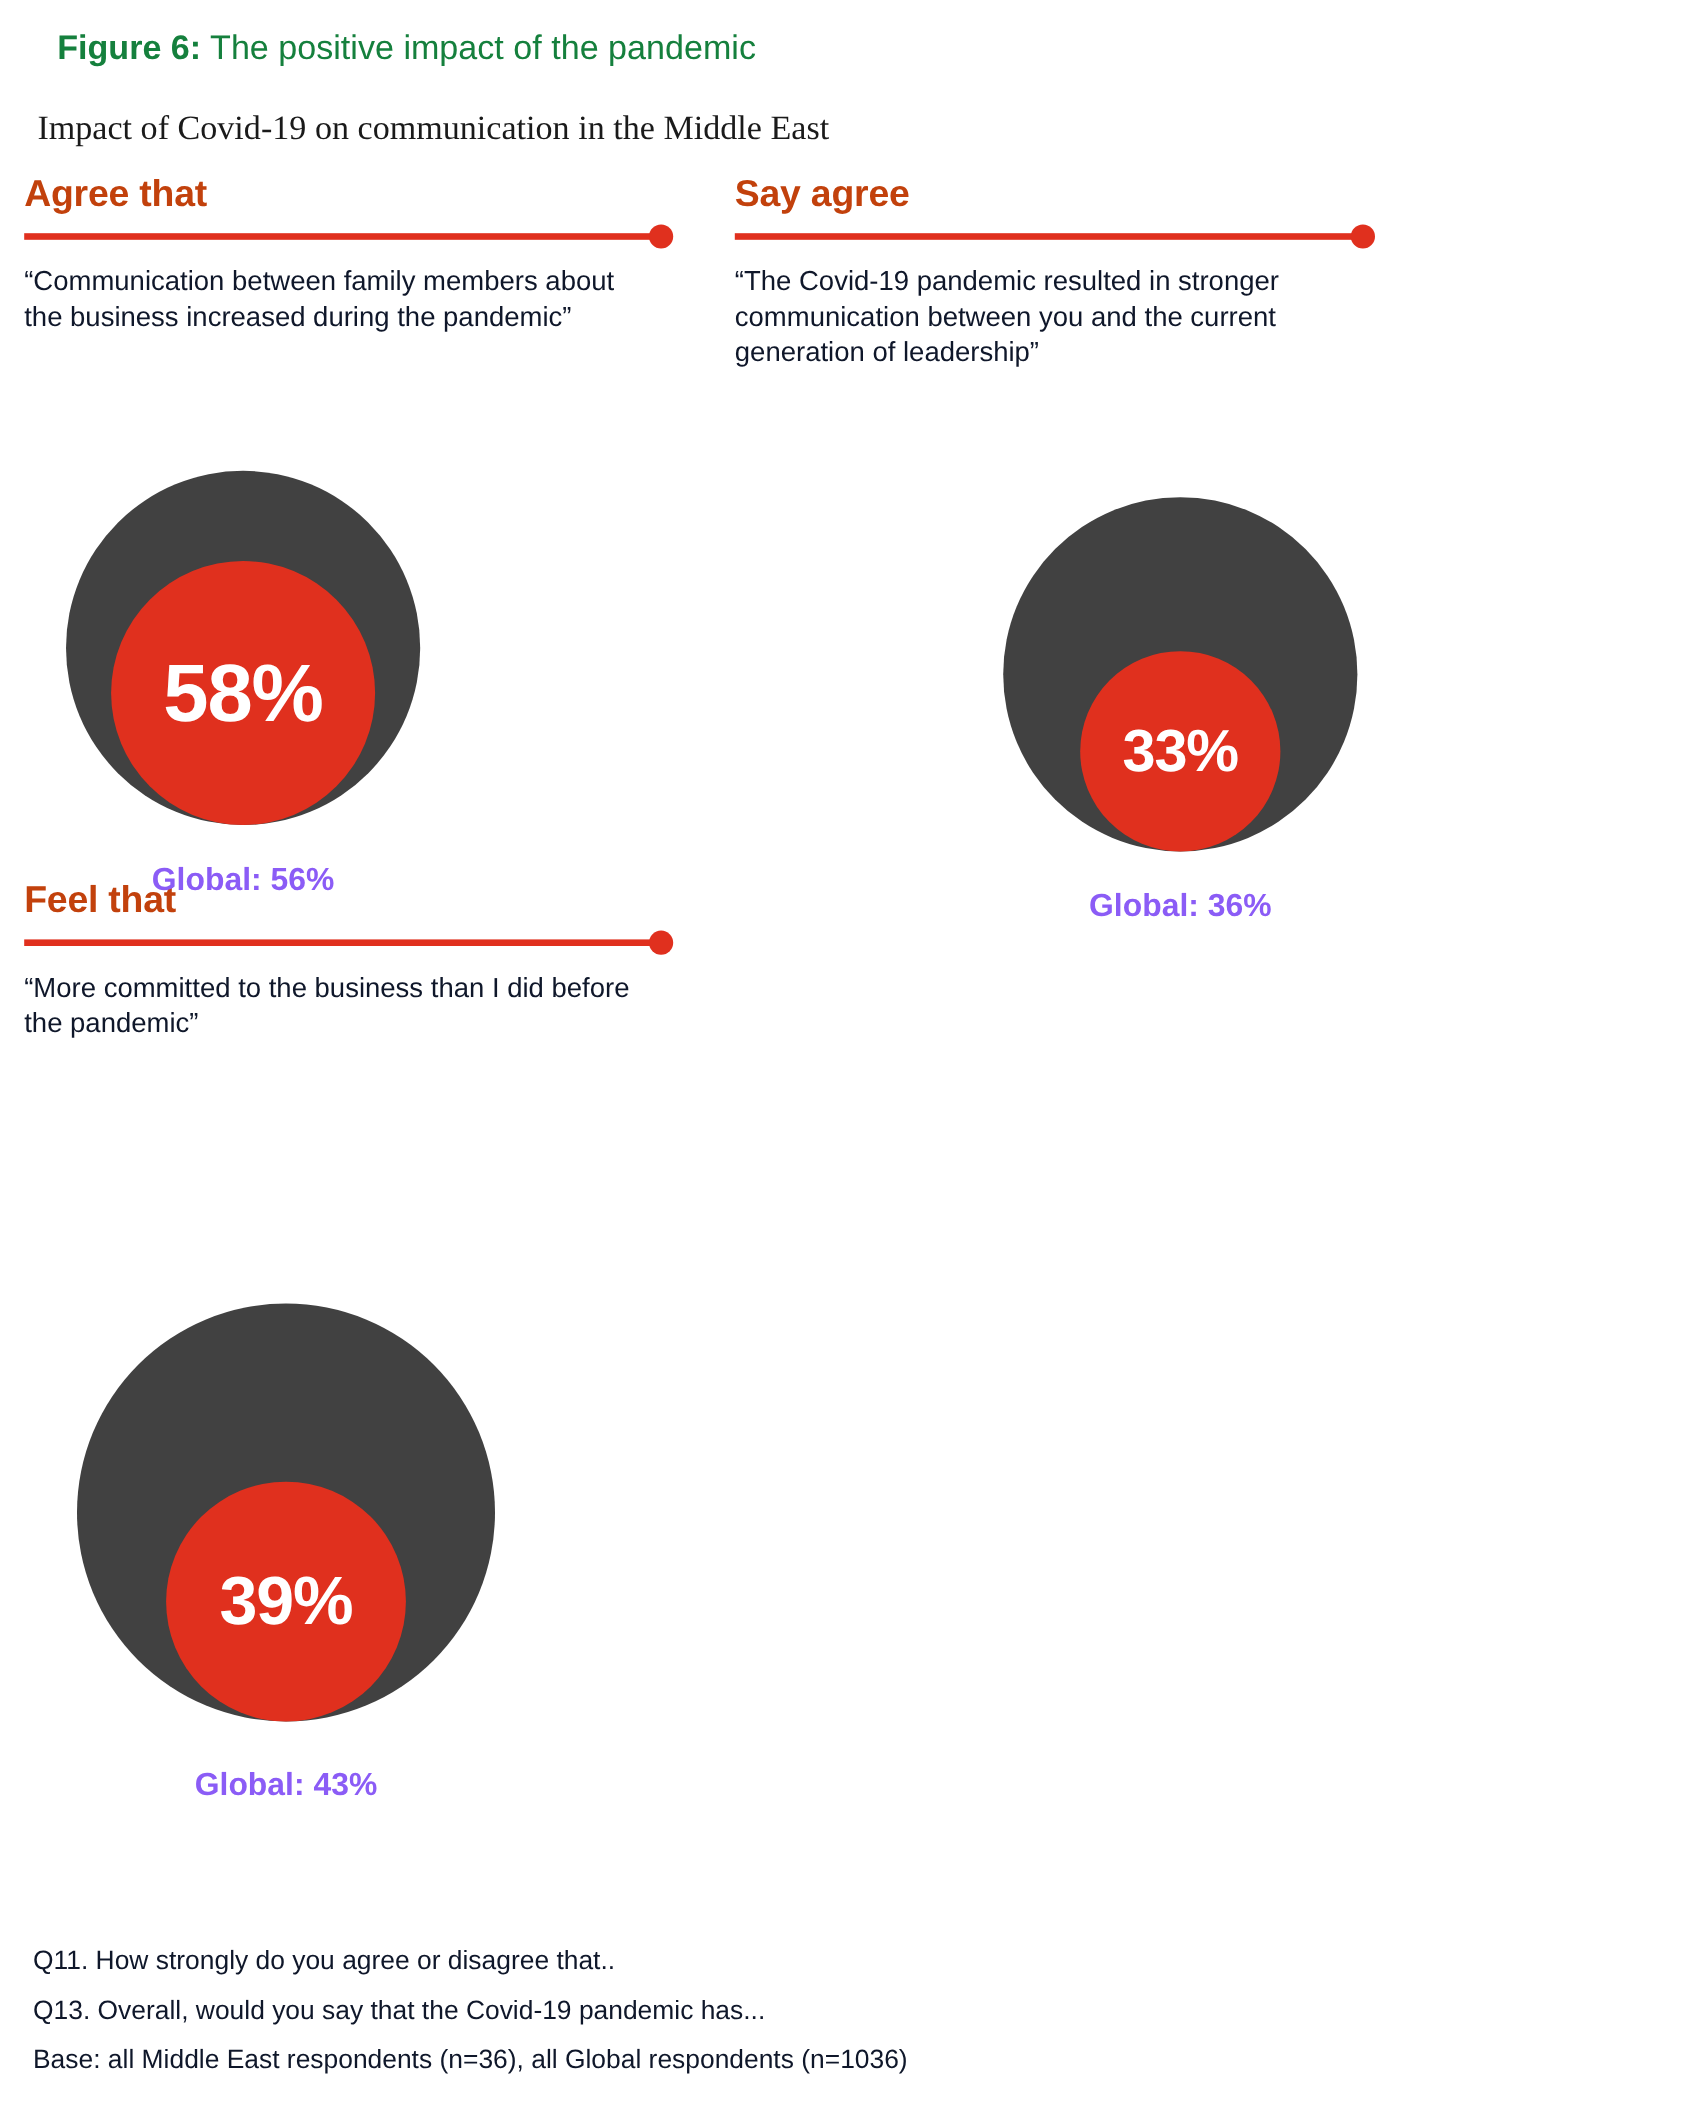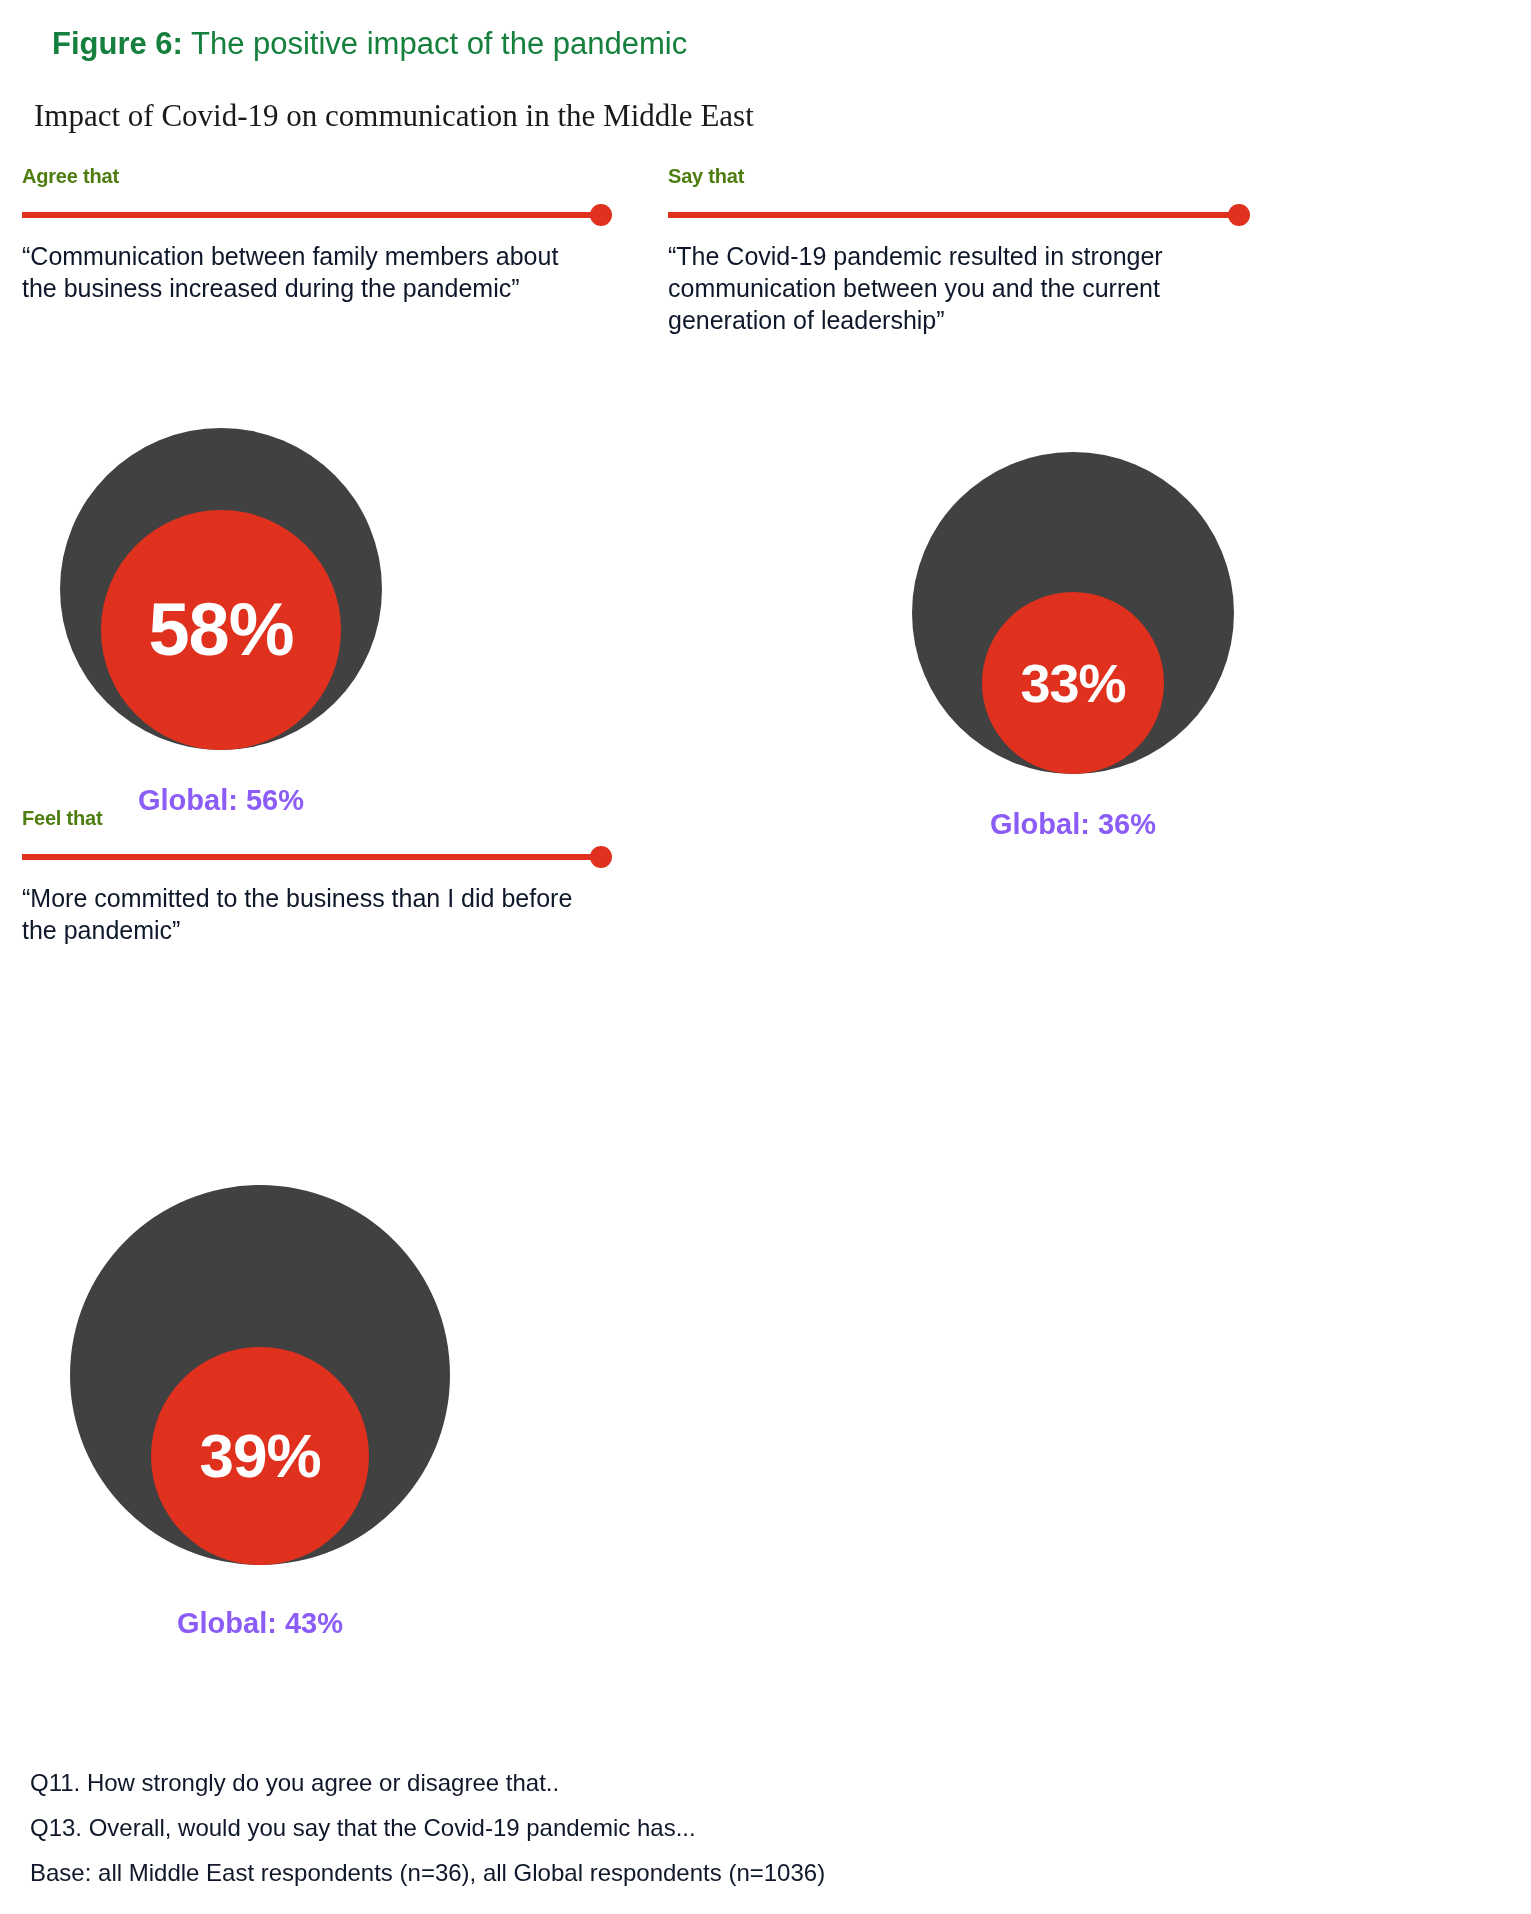--- a/index.html
+++ b/index.html
@@ -55,23 +55,23 @@
 
   
   .panel {
     position: absolute;
   }
   .panel-left   { left: 22px;  top: 158px; width: 630px; }
   .panel-right  { left: 668px; top: 158px; width: 630px; }
   .panel-bottom { left: 22px;  top: 800px; width: 630px; }
 
   .panel-heading {
-    font-size: 20px;
-    font-weight: bold;
-    color: #4d7c0f;
+    font-size: 34px;
+    font-weight: bold;
+    color: #c2410c;
     line-height: 36px;
     margin: 0 0 10px 0;
     letter-spacing: -0.2px;
   }
 
   
   .rule {
     position: relative;
     height: 22px;
     margin-bottom: 14px;
@@ -196,21 +196,21 @@
   <div class="panel panel-left">
     <div class="panel-heading">Agree that</div>
     <div class="rule">
       <div class="rule-line"></div>
       <div class="rule-dot"></div>
     </div>
     <p class="quote">“Communication between family members about the business increased during the pandemic”</p>
   </div>
 
   <div class="panel panel-right">
-    <div class="panel-heading">Say that</div>
+    <div class="panel-heading">Say agree</div>
     <div class="rule">
       <div class="rule-line"></div>
       <div class="rule-dot"></div>
     </div>
     <p class="quote">“The Covid-19 pandemic resulted in stronger communication between you and the current generation of leadership”</p>
   </div>
 
   <div class="panel panel-bottom">
     <div class="panel-heading">Feel that</div>
     <div class="rule">

